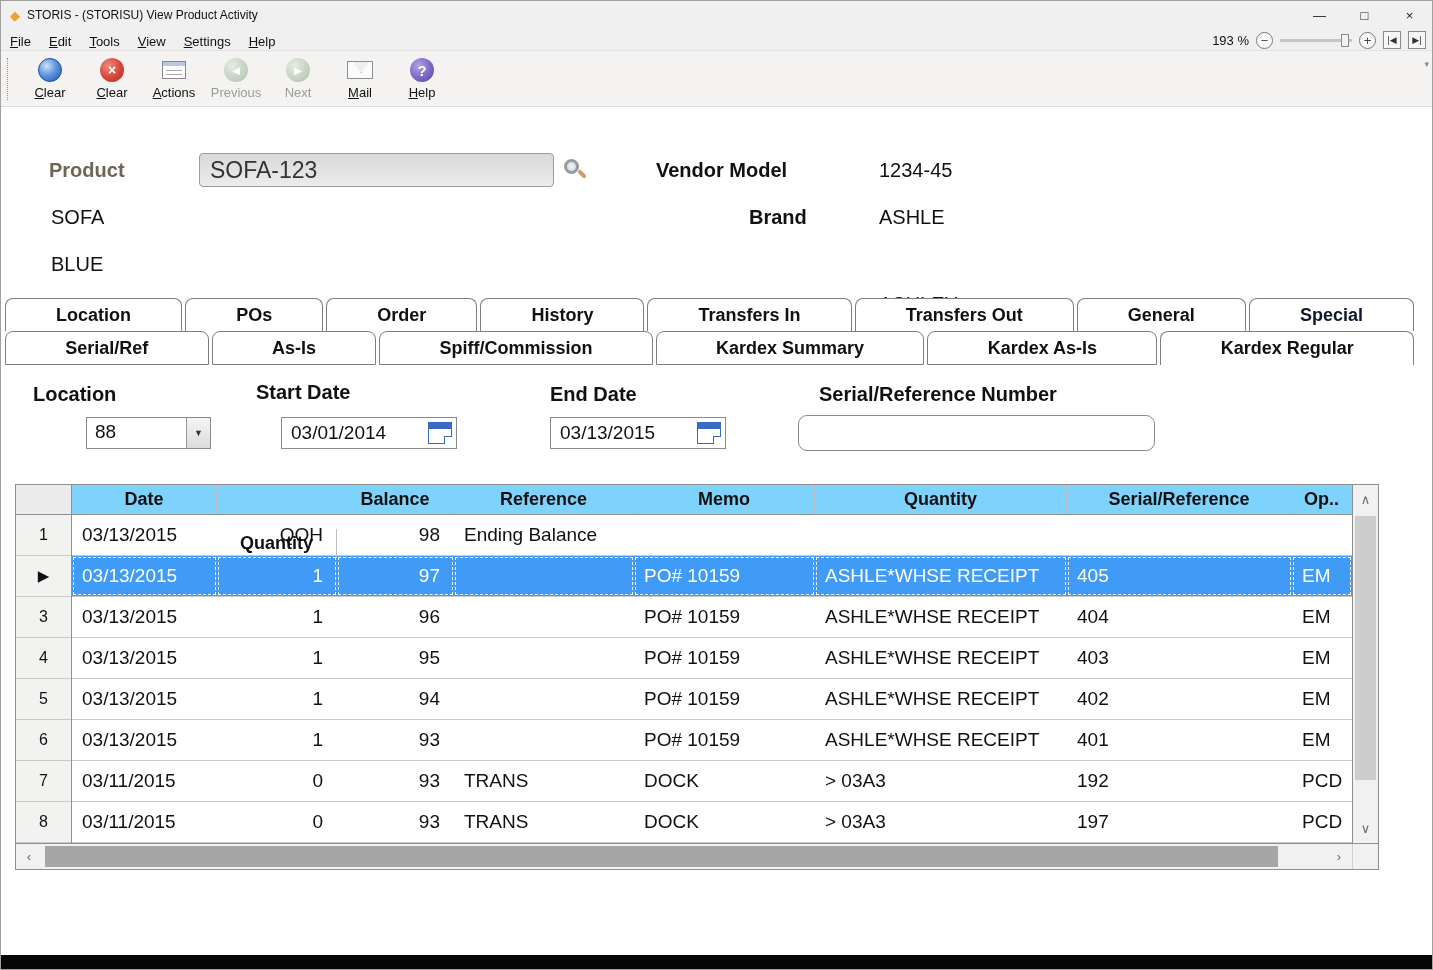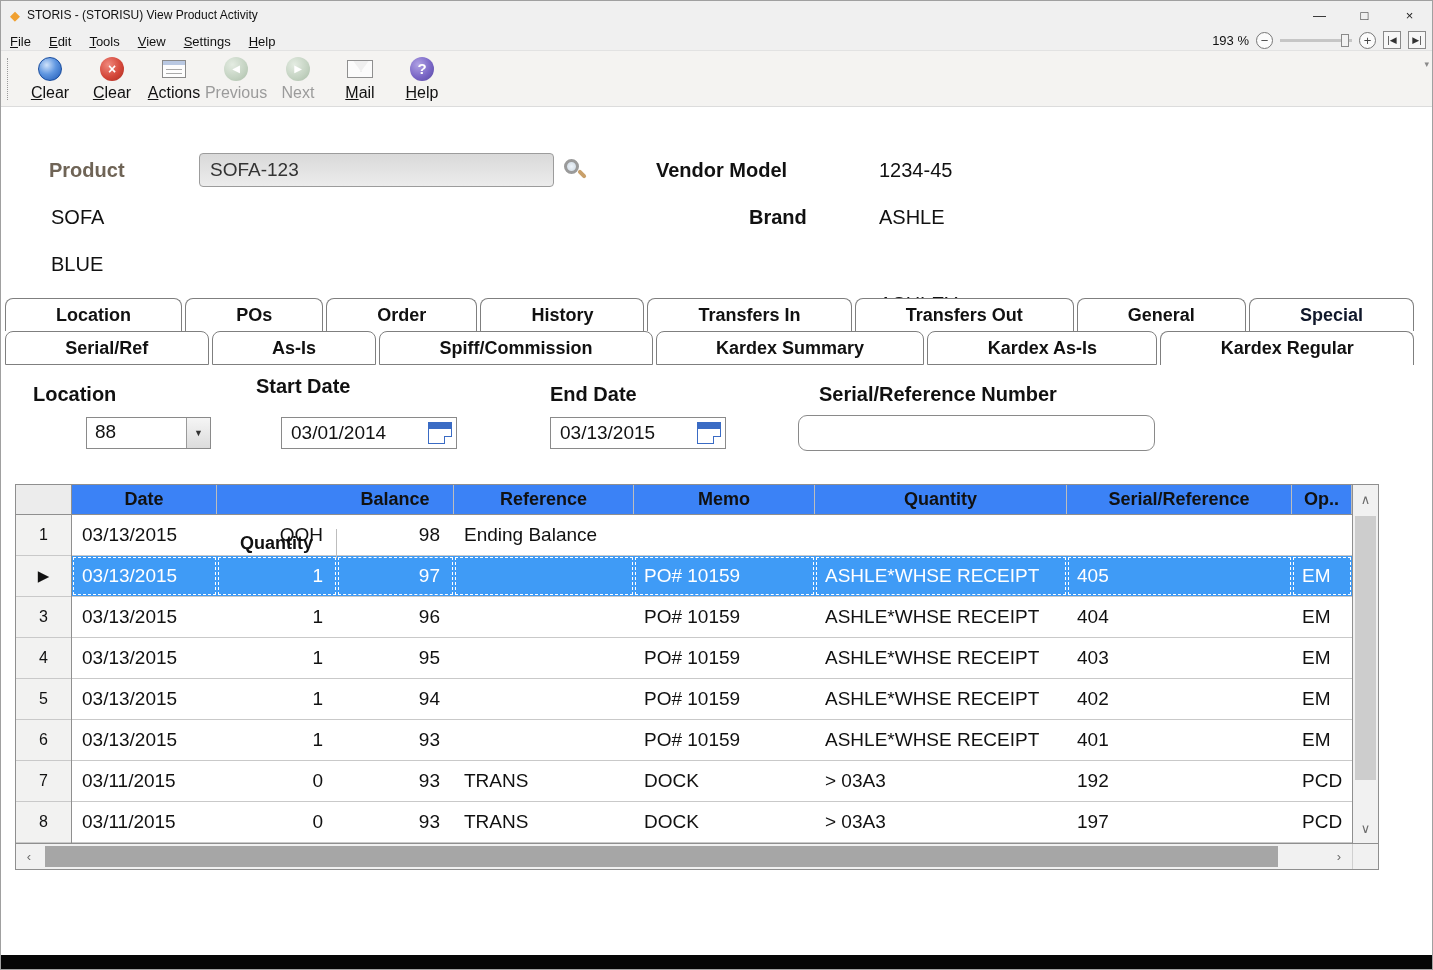--- a/index.html
+++ b/index.html
@@ -23,21 +23,21 @@
   .zoom-circle { width:17px; height:17px; border:1px solid #777; border-radius:50%; display:flex; align-items:center; justify-content:center; font-size:13px; color:#444; line-height:1; background:#fbfbfb; }
   .zoom-track { width:72px; height:3px; background:#c6c6c6; position:relative; }
   .zoom-handle { position:absolute; right:3px; top:-5px; width:8px; height:13px; background:#f2f2f2; border:1px solid #8a8a8a; }
   .nav-sq { min-width:18px; height:18px; border:1px solid #8a8a8a; background:#f7f7f7; display:flex; align-items:center; justify-content:center; font-size:9px; color:#333; padding:0 2px; }
 
   
   .toolbar { height:56px; background:#f4f3f1; display:flex; align-items:center; border-bottom:1px solid #dcdcdc; position:relative; }
   .tb-grip { width:4px; height:42px; border-left:1px dotted #9a9a9a; margin:0 8px 0 6px; }
   .tbtn { width:62px; height:50px; display:flex; flex-direction:column; align-items:center; justify-content:center; gap:2px; }
   .ticon { width:26px; height:26px; display:flex; align-items:center; justify-content:center; position:relative; }
-  .tlabel { display:block; font-size:16px; color:#111; text-align:right; }
+  .tlabel { display:block; font-size:13px; color:#111; text-align:right; }
   .tlabel::first-letter { text-decoration:underline; }
   .tbtn.disabled .tlabel { color:#9b9b9b; }
   .tbtn.disabled .tlabel::first-letter { text-decoration:none; }
   .clear-glyph { width:24px; height:24px; border-radius:50%; background:radial-gradient(circle at 35% 32%, #cfe2fa 0%, #5f96e0 45%, #1c57b4 100%); border:1px solid #1a4d9e; }
   .exit-glyph { width:24px; height:24px; border-radius:50%; background:radial-gradient(circle at 35% 32%, #f0897d 0%, #d4473a 55%, #a92a1f 100%); color:#fff; font-size:14px; font-weight:bold; display:flex; align-items:center; justify-content:center; }
   .actions-glyph { width:24px; height:18px; border:1px solid #8a8a8a; background:#fdfdfd; position:relative; }
   .actions-glyph::before { content:""; position:absolute; left:0; right:0; top:0; height:4px; background:#b9c8e2; }
   .actions-glyph::after { content:""; position:absolute; left:3px; right:3px; top:8px; height:1px; background:#a9a9a9; box-shadow:0 4px 0 #a9a9a9; }
   .prevnext-glyph { width:24px; height:24px; border-radius:50%; background:radial-gradient(circle at 35% 32%, #e4ece2 0%, #c3d2c1 60%, #a9bca7 100%); color:#fff; font-size:10px; display:flex; align-items:center; justify-content:center; }
   .mail-glyph { width:26px; height:18px; border:1px solid #8f8f8f; background:#fbfbfb; position:relative; overflow:hidden; }
@@ -45,21 +45,21 @@
   .help-glyph { width:24px; height:24px; border-radius:50%; background:radial-gradient(circle at 35% 32%, #b0a2e4 0%, #7a67c6 55%, #5545a0 100%); color:#fff; font-size:15px; font-weight:bold; display:flex; align-items:center; justify-content:center; }
   .toolbar-overflow { position:absolute; right:3px; top:8px; font-size:9px; color:#8a8a8a; }
 
   
   .content { position:absolute; top:106px; left:0; right:0; bottom:14px; background:#fff; }
   .abs { position:absolute; }
   .lbl-bold { font-size:20px; font-weight:bold; color:#111; white-space:nowrap; }
   .lbl-product { color:#6f6456; }
   .val-text { font-size:20px; color:#111; white-space:nowrap; }
 
-  .product-input { left:198px; top:46px; width:355px; height:34px; border:1px solid #9c9c9c; border-radius:4px; background:linear-gradient(#d9d9d9,#ececec); font-size:19px; color:#333; padding:0 10px; }
+  .product-input { left:198px; top:46px; width:355px; height:34px; border:1px solid #9c9c9c; border-radius:4px; background:linear-gradient(#d9d9d9,#ececec); font-size:23px; color:#333; padding:0 10px; }
   .search-icon { left:561px; top:50px; width:26px; height:26px; }
   .search-icon .glass { position:absolute; left:2px; top:2px; width:15px; height:15px; border:3px solid #9a9a9a; border-radius:50%; background:radial-gradient(circle,#eef4fa,#cdd8e2); }
   .search-icon .handle { position:absolute; left:15px; top:15px; width:10px; height:4px; background:#c9a06a; transform:rotate(45deg); border-radius:2px; }
 
   
   .tabs-row { position:absolute; left:4px; right:18px; display:flex; gap:3px; }
   .tabs-row1 { top:191px; height:33px; }
   .tabs-row2 { top:224px; height:34px; }
   .tab { flex:1 1 auto; background:#fff; border:1px solid #7f7f7f; border-radius:8px 8px 0 0; display:flex; align-items:center; justify-content:center; font-size:18px; font-weight:bold; color:#111; padding:0 12px; white-space:nowrap; }
   .tabs-row1 .tab { border-bottom:none; }
@@ -80,21 +80,21 @@
   .serial-input { left:797px; top:308px; width:357px; height:36px; border:1px solid #8a8a8a; border-radius:9px; font-size:19px; padding:0 10px; background:#fff; }
 
   
   .grid { position:absolute; left:14px; top:377px; width:1364px; border:1px solid #8f8f8f; background:#fff; }
   .grid-body { display:flex; }
   .rownum-col { width:56px; background:#f2f2f1; border-right:1px solid #8f8f8f; }
   .rownum { height:41px; border-bottom:1px solid #c9c9c9; display:flex; align-items:center; justify-content:center; font-size:16px; color:#111; }
   .rownum.corner { height:30px; border-bottom:1px solid #8f8f8f; background:#ececec; }
   .row-marker { display:none; font-size:15px; color:#111; }
   .grid-table { width:1280px; }
-  .grid-header-row { display:flex; height:30px; background:#3b82f6; border-bottom:1px solid #8f8f8f; }
+  .grid-header-row { display:flex; height:30px; background:#7dd3fc; border-bottom:1px solid #8f8f8f; }
   .colhead { height:100%; border-right:1px solid #bdbdbd; display:flex; align-items:center; justify-content:center; font-size:18px; font-weight:bold; color:#111; overflow:hidden; white-space:nowrap; }
   .grid-row { display:flex; height:41px; border-bottom:1px solid #c9c9c9; background:#fff; }
   .grid-cell { height:100%; padding:0 10px; font-size:19px; color:#111; display:flex; align-items:center; overflow:hidden; white-space:nowrap; }
   .grid-cell.al-right { justify-content:flex-end; padding-right:14px; }
   .grid-cell.al-left { justify-content:flex-start; }
   .grid-row.selected { background:#3f9bf6; }
   .grid-row.selected .grid-cell { color:#fff; outline:1px dashed #fff; outline-offset:-2px; }
 
   
   .vscrollbar { width:26px; background:#f1f1f1; border-left:1px solid #8f8f8f; display:flex; flex-direction:column; }
@@ -259,21 +259,21 @@
       </div>
       <div class="tab">
         <span>Kardex As-Is</span>
       </div>
       <div class="tab active">
         <span>Kardex Regular</span>
       </div>
     </div>
 
   <span class="abs filter-label" style="left:32px; top:276px;">Location</span>
-  <span class="abs filter-label" style="left:255px; top:268px;">Start Date</span>
+  <span class="abs filter-label" style="left:255px; top:274px;">Start Date</span>
   <span class="abs filter-label" style="left:549px; top:276px;">End Date</span>
   <span class="abs filter-label" style="left:818px; top:276px;">Serial/Reference Number</span>
 
   <div class="abs combo">
     <span class="combo-value">88</span>
     <span class="combo-arrow">▼</span>
   </div>
   <div class="abs datefield" style="left:280px;">
     <span class="date-text">03/01/2014</span>
     <span class="cal-icon"></span>

